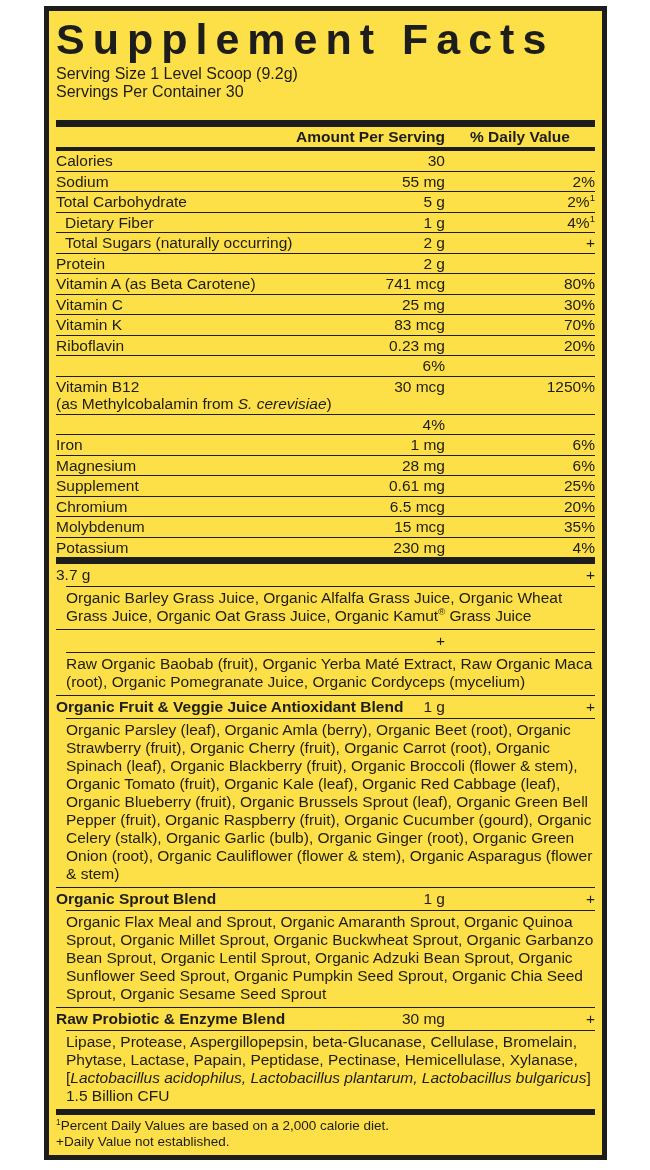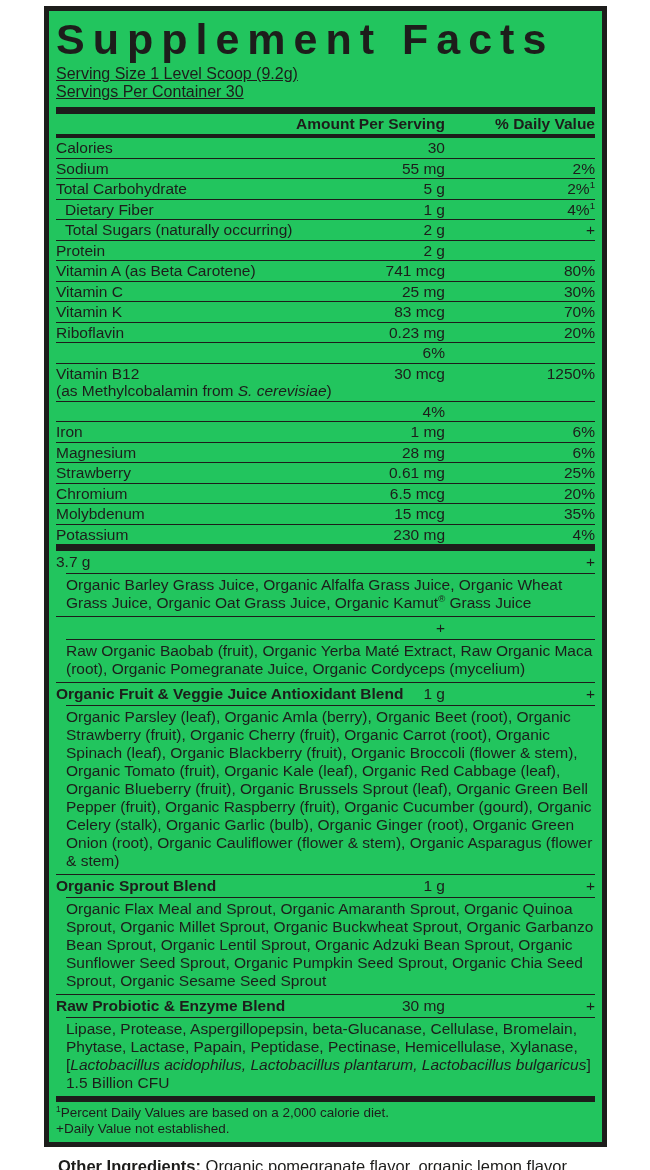--- a/index.html
+++ b/index.html
@@ -12,46 +12,46 @@
   sup { font-size:0.62em; line-height:0; }
   i { font-style:italic; }
   b { font-weight:bold; }
 
   .panel {
     box-sizing:border-box;
     width:563px;
     margin:6px 2px 0 44px;
     border:5px solid #1d1d1b;
     padding:0 7px 0 7px;
-    background:#22c55e;
+    background:#fde047;
   }
   .sf-title {
     font-weight:900;
     font-size:43px;
     line-height:46px;
     letter-spacing:8px;
     padding:5px 0 1px 0;
     white-space:nowrap;
     overflow:hidden;
   }
   .serving-line { font-size:16px; line-height:18px; }
-  .serving-block { padding:2px 0 6px 0;text-decoration:underline; }
+  .serving-block { padding:2px 0 19px 0; }
 
   .bar { background:#1d1d1b; }
   .bar-7 { height:7px; }
   .bar-6 { height:6px; }
   .bar-4 { height:4px; }
 
   .head-row {
     display:grid; grid-template-columns:1fr 150px;
     font-weight:bold; font-size:15.5px; line-height:16px;
     padding:2px 0 2px 0; align-items:end;
   }
   .head-amt { text-align:right; }
-  .head-dv  { text-align:right; }
+  .head-dv  { text-align:center; }
 
   .n-row {
     display:grid; grid-template-columns:1fr 150px;
     font-size:15.5px; line-height:17.5px;
     padding:1px 0 1px 0;
     border-bottom:1.5px solid #1d1d1b;
     align-items:start;
   }
   .n-row:last-child { border-bottom:none; }
   .c1 { display:flex; justify-content:space-between; align-items:flex-start; gap:16px; }
@@ -197,21 +197,21 @@
       </div>
       <div class="n-row">
         <div class="c1">
           <div class="n-name">Magnesium</div>
           <span class="n-amt">28 mg</span>
         </div>
         <div class="n-dv">6%</div>
       </div>
       <div class="n-row">
         <div class="c1">
-          <div class="n-name">Strawberry</div>
+          <div class="n-name">Supplement</div>
           <span class="n-amt">0.61 mg</span>
         </div>
         <div class="n-dv">25%</div>
       </div>
       <div class="n-row">
         <div class="c1">
           <div class="n-name">Chromium</div>
           <span class="n-amt">6.5 mcg</span>
         </div>
         <div class="n-dv">20%</div>

